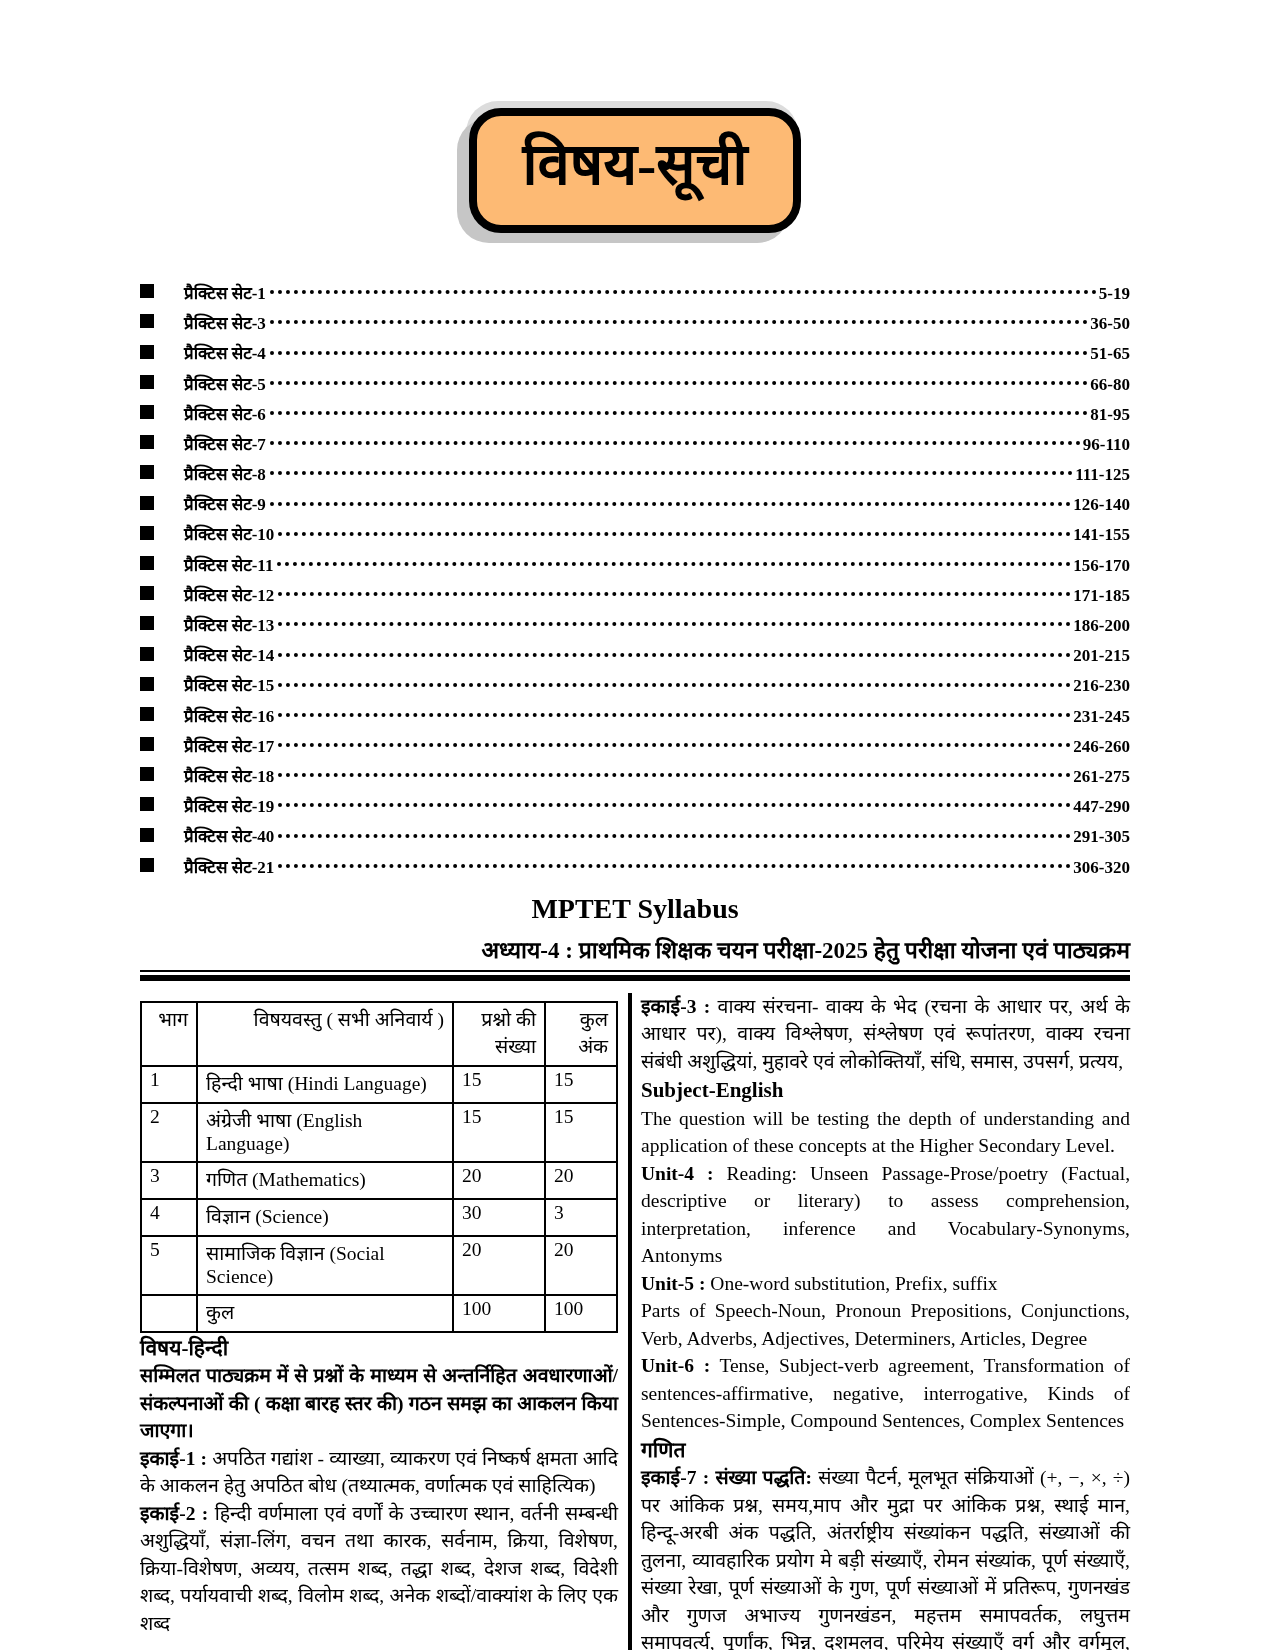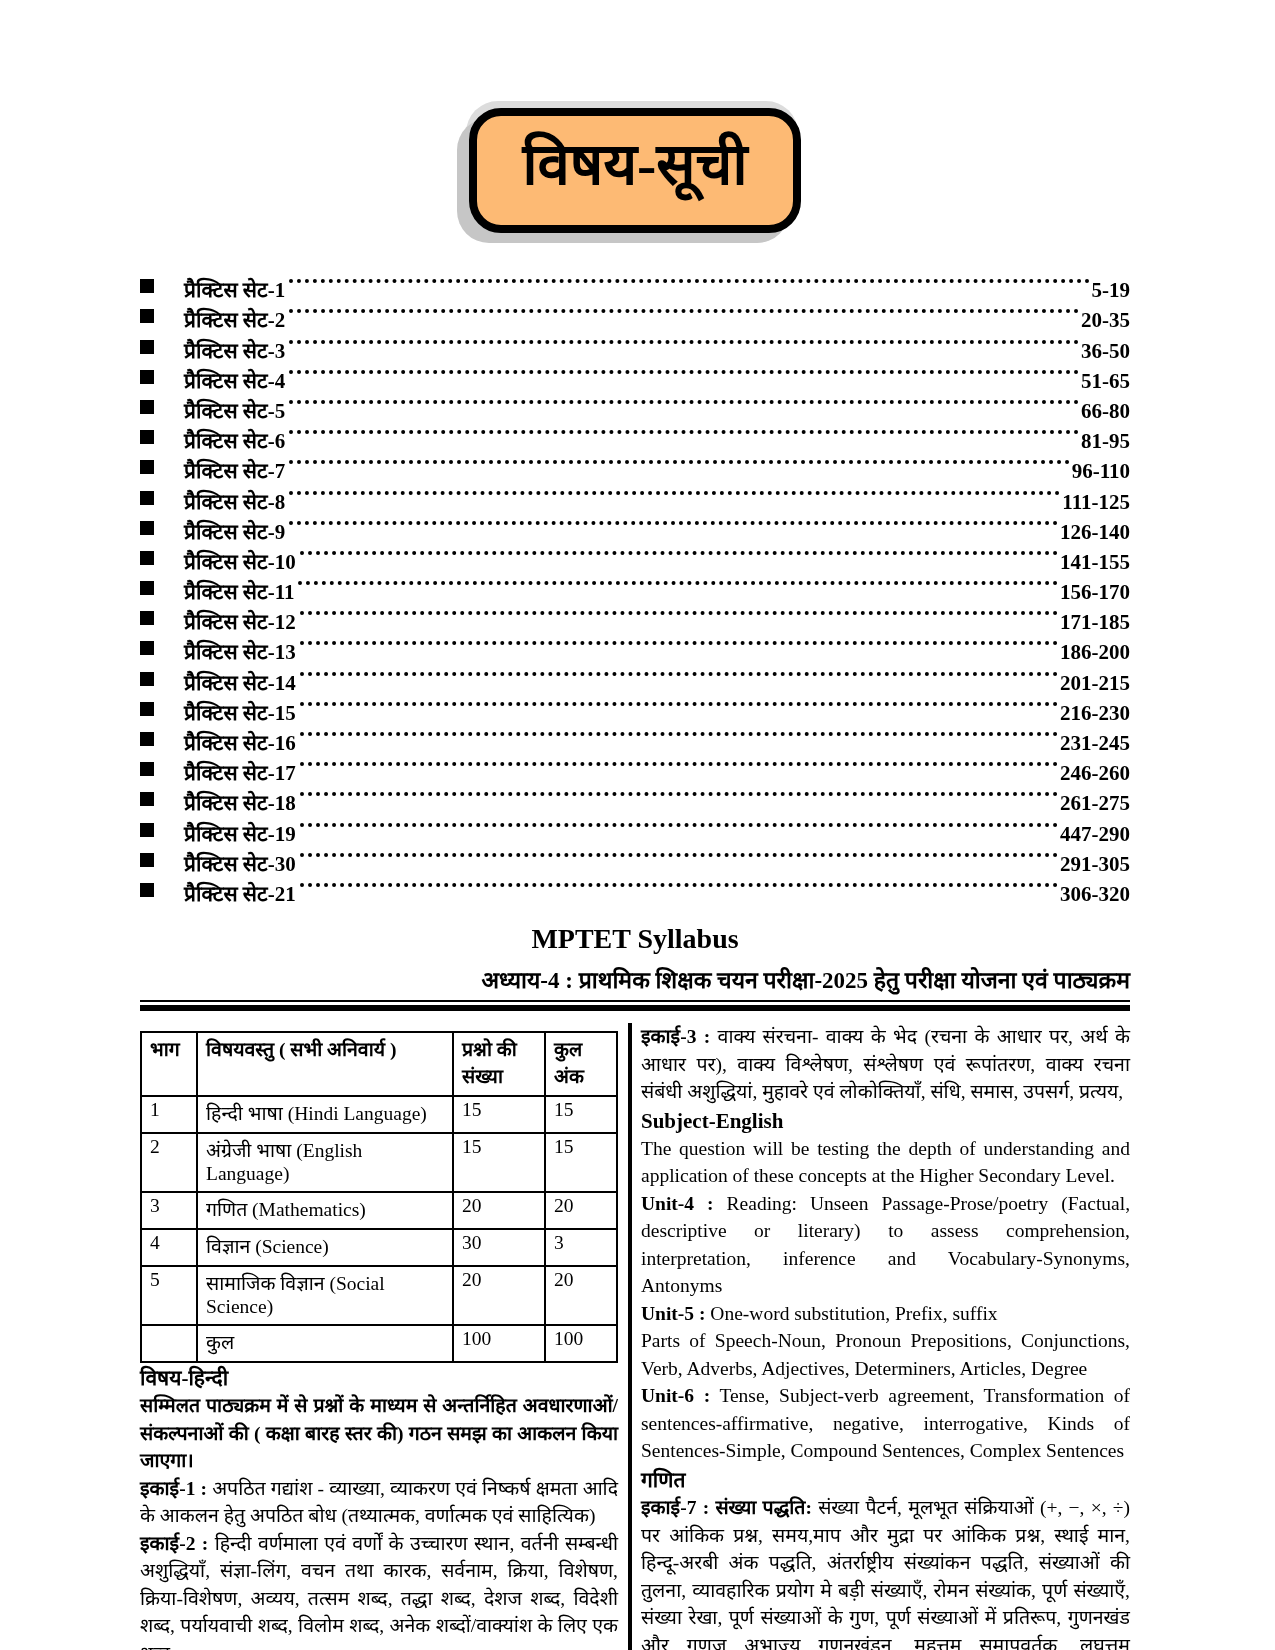--- a/index.html
+++ b/index.html
@@ -15,41 +15,41 @@
   .title-wrap { display:flex; justify-content:center; margin-top:108px; }
   .title-box {
     border:8px solid #000; border-radius:32px; background:#fdba74;
     padding:8px 46px 20px 46px;
     font-size:58px; font-weight:bold; line-height:1.4;
     box-shadow:-12px 10px 0 #c6c6c6, -3px -7px 0 #dcdcdc;
   }
 
   
   .toc { margin-top:46px; }
-  .toc-item { display:flex; align-items:flex-start; height:30.2px; font-weight:bold; font-size:21px; }
+  .toc-item { display:flex; align-items:center; height:30.2px; font-weight:bold; font-size:17px; }
   .bullet { width:14px; height:14px; background:#000; margin:0 30px 6px 0; flex:none; }
   .toc-label { white-space:nowrap; line-height:1.1; }
   .leader { flex:1; border-bottom:4px dotted #000; margin:0 2px 4px 4px; min-width:30px; }
   .toc-pages { white-space:nowrap; line-height:1.1; }
 
   
   .syllabus-title { text-align:center; font-weight:bold; font-size:28px; margin-top:10px; }
   .chapter-line { text-align:right; font-weight:bold; font-size:23px; margin-top:8px; }
   .hrule { border-top:2px solid #000; border-bottom:6px solid #000; height:11px; margin-top:5px; }
 
   
   .columns { display:flex; margin-top:12px; align-items:stretch; }
   .col-left { width:478px; flex:none; }
   .col-divider { width:2px; border-left:3px solid #000; border-right:1px solid #000; margin:0 9px 0 10px; flex:none; }
   .col-right { flex:1; min-width:0; }
 
   
   table.syl { width:100%; border-collapse:collapse; font-size:19.5px; margin-top:8px; }
   table.syl th, table.syl td { border:2px solid #000; padding:2px 8px 6px 8px; vertical-align:top; text-align:left; font-weight:normal; }
-  table.syl th { font-weight:bold; text-align:left; }
+  table.syl th { font-weight:normal; text-align:right; }
   .cw-part { width:56px; }
   .cw-subject { width:256px; }
   .cw-count { width:92px; }
 
   
   .subhead { font-weight:bold; font-size:21px; margin-top:2px; line-height:1.3; }
   .para { font-size:19.5px; line-height:27.5px; text-align:justify; }
   .para.bold { font-weight:bold; }
   .lead { font-weight:bold; }
 </style>
@@ -64,26 +64,20 @@
 
   <div class="toc">
     <div class="toc-item">
         <span class="bullet"></span>
         <span class="toc-label">प्रैक्टिस सेट-1</span>
         <span class="leader"></span>
         <span class="toc-pages">5-19</span>
       </div>
     <div class="toc-item">
         <span class="bullet"></span>
-        <span class="toc-label">प्रैक्टिस सेट-2</span>
-        <span class="leader"></span>
-        <span class="toc-pages">20-35</span>
-      </div>
-    <div class="toc-item">
-        <span class="bullet"></span>
         <span class="toc-label">प्रैक्टिस सेट-3</span>
         <span class="leader"></span>
         <span class="toc-pages">36-50</span>
       </div>
     <div class="toc-item">
         <span class="bullet"></span>
         <span class="toc-label">प्रैक्टिस सेट-4</span>
         <span class="leader"></span>
         <span class="toc-pages">51-65</span>
       </div>
@@ -172,21 +166,21 @@
         <span class="toc-pages">261-275</span>
       </div>
     <div class="toc-item">
         <span class="bullet"></span>
         <span class="toc-label">प्रैक्टिस सेट-19</span>
         <span class="leader"></span>
         <span class="toc-pages">447-290</span>
       </div>
     <div class="toc-item">
         <span class="bullet"></span>
-        <span class="toc-label">प्रैक्टिस सेट-30</span>
+        <span class="toc-label">प्रैक्टिस सेट-40</span>
         <span class="leader"></span>
         <span class="toc-pages">291-305</span>
       </div>
     <div class="toc-item">
         <span class="bullet"></span>
         <span class="toc-label">प्रैक्टिस सेट-21</span>
         <span class="leader"></span>
         <span class="toc-pages">306-320</span>
       </div>
   </div>

